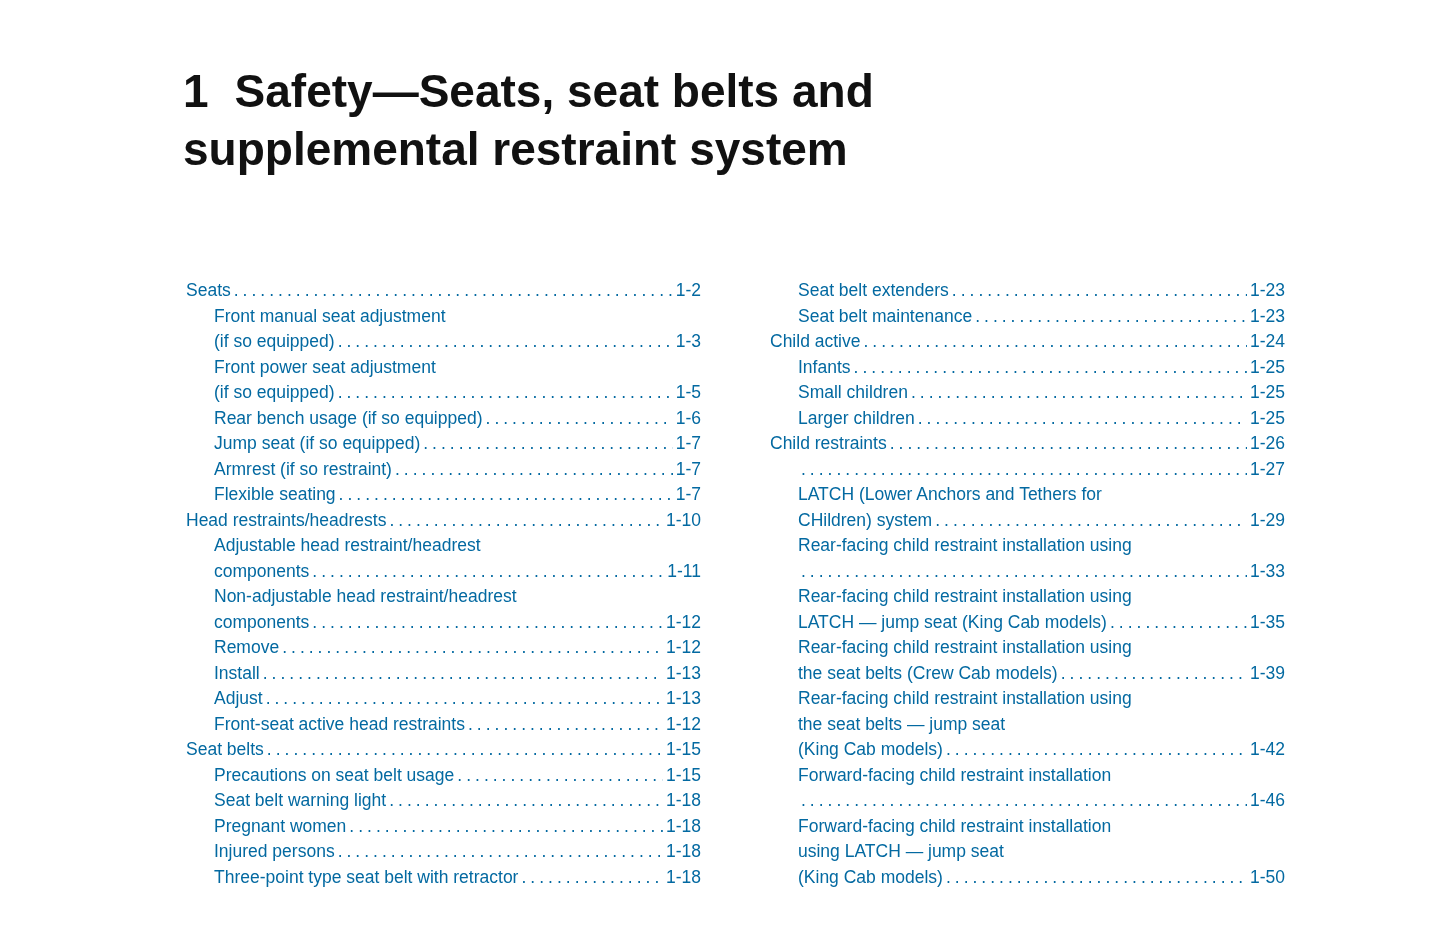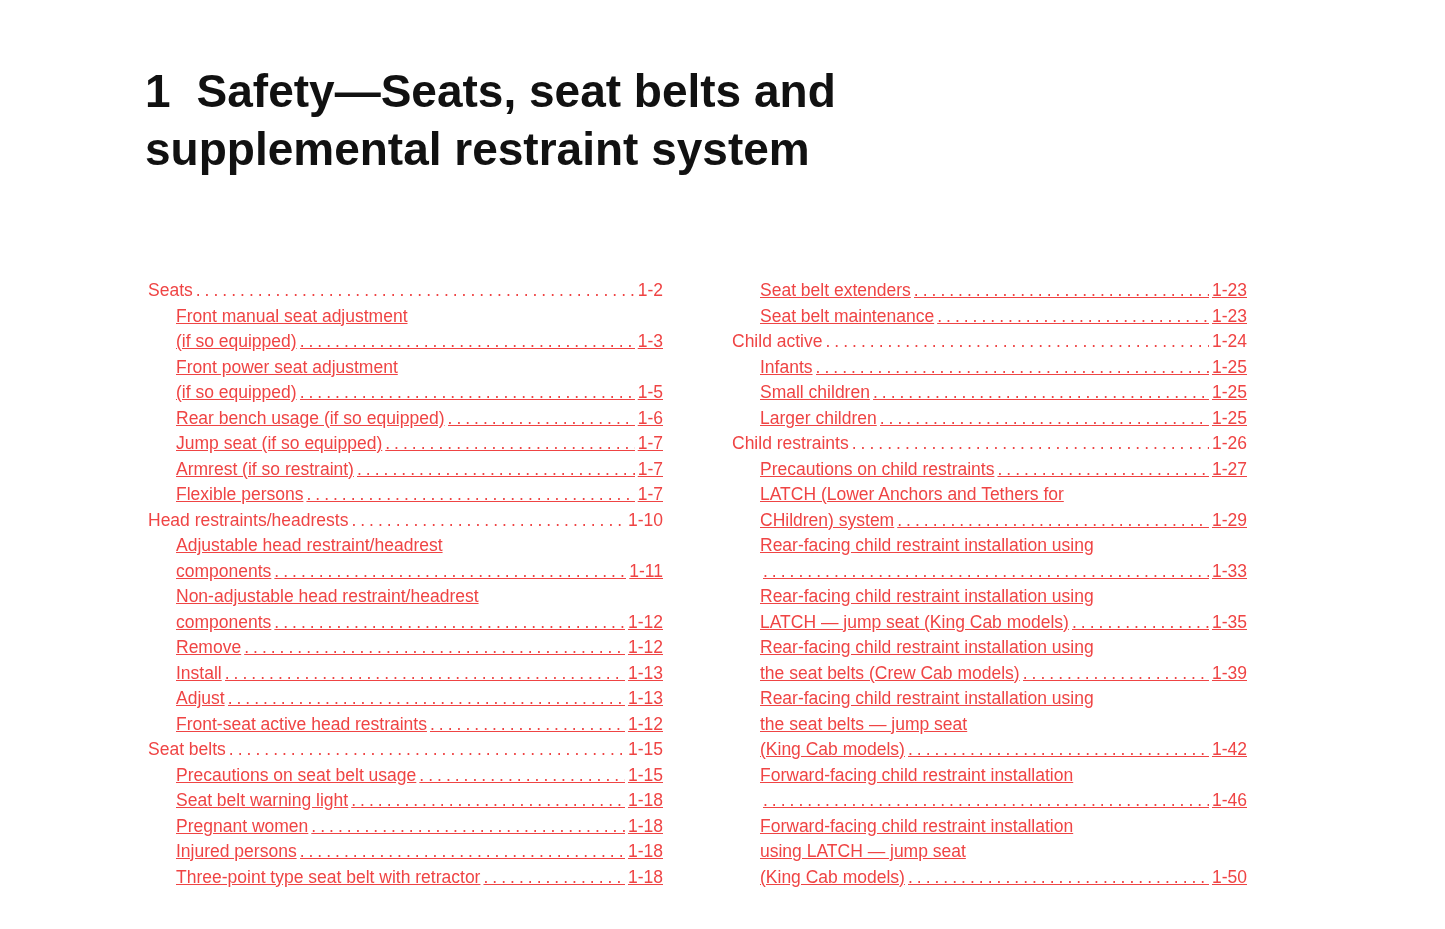--- a/index.html
+++ b/index.html
@@ -10,20 +10,21 @@
     font-family: "Liberation Sans", sans-serif;
     color: #111111;
     overflow: hidden;
     position: relative;
   }
   .page {
     position: relative;
     width: 1182px;
     height: 929px;
     background: #ffffff;
+    margin-left: 38px;
   }
   .chapter-title {
     position: absolute;
     left: 145px;
     top: 62px;
     font-size: 46px;
     font-weight: bold;
     line-height: 58px;
     color: #111111;
     letter-spacing: 0px;
@@ -35,23 +36,23 @@
     left: 148px;
     top: 278px;
     width: 1098px;
     display: flex;
     gap: 69px;
   }
   .toc-col { width: 515px; }
   .toc-entry {
     font-size: 17.5px;
     line-height: 25.5px;
-    color: #ef4444;
-  }
-  .toc-entry.indented { padding-left: 28px; text-decoration: underline; }
+    color: #0369a1;
+  }
+  .toc-entry.indented { padding-left: 28px; }
   .toc-line { white-space: nowrap; }
   .toc-lastline {
     display: flex;
     align-items: baseline;
     width: 100%;
   }
   .toc-text { white-space: nowrap; flex: 0 0 auto; }
   .toc-leader {
     flex: 1 1 auto;
     overflow: hidden;
@@ -132,21 +133,21 @@
     <div class="toc-lastline">
       <span class="toc-text">Armrest (if so restraint)</span>
       <span class="toc-leader"></span>
       <span class="toc-page">1-7</span>
     </div>
   </div>
 
   <div class="toc-entry indented">
     <div class="toc-lines"></div>
     <div class="toc-lastline">
-      <span class="toc-text">Flexible persons</span>
+      <span class="toc-text">Flexible seating</span>
       <span class="toc-leader"></span>
       <span class="toc-page">1-7</span>
     </div>
   </div>
 
   <div class="toc-entry">
     <div class="toc-lines"></div>
     <div class="toc-lastline">
       <span class="toc-text">Head restraints/headrests</span>
       <span class="toc-leader"></span>
@@ -326,21 +327,20 @@
     <div class="toc-lastline">
       <span class="toc-text">Child restraints</span>
       <span class="toc-leader"></span>
       <span class="toc-page">1-26</span>
     </div>
   </div>
 
   <div class="toc-entry indented">
     <div class="toc-lines"></div>
     <div class="toc-lastline">
-      <span class="toc-text">Precautions on child restraints</span>
       <span class="toc-leader"></span>
       <span class="toc-page">1-27</span>
     </div>
   </div>
 
   <div class="toc-entry indented">
     <div class="toc-lines">
             <div class="toc-line">LATCH (Lower Anchors and Tethers for</div>
           </div>
     <div class="toc-lastline">

